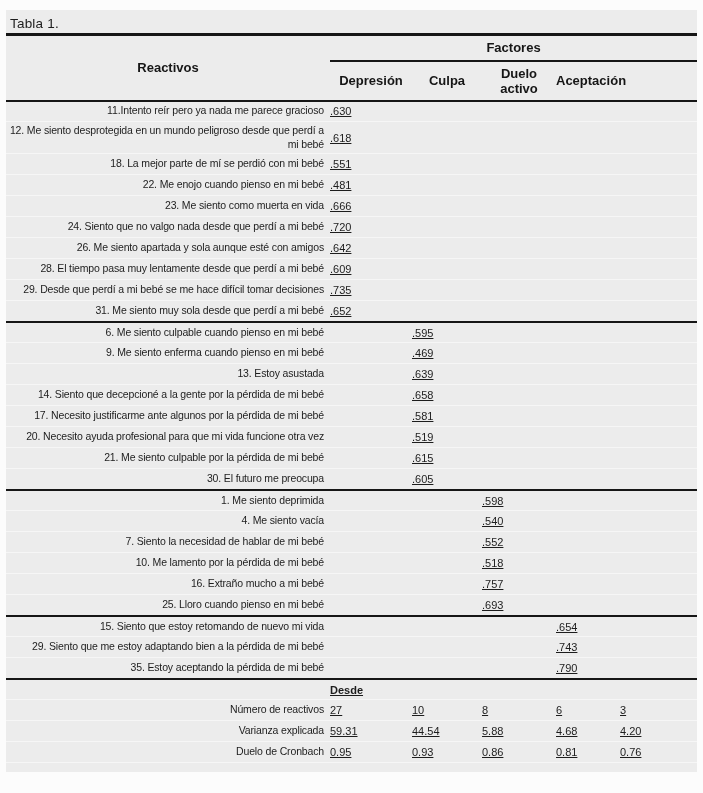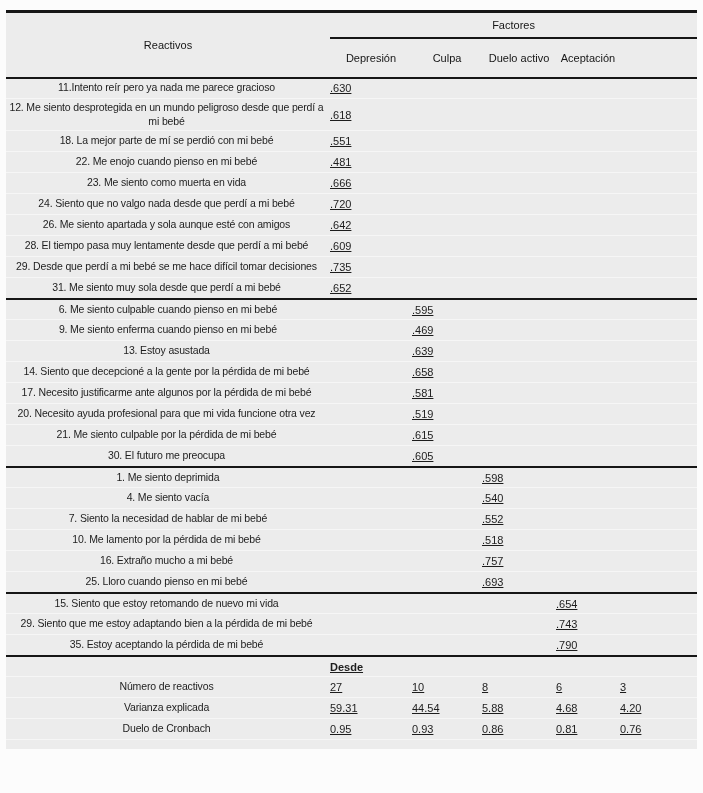--- a/index.html
+++ b/index.html
@@ -6,39 +6,40 @@
   html,body { width:703px; height:793px; background:#fcfcfc; overflow:hidden;
               font-family:"Liberation Sans", sans-serif; }
   .sheet { position:absolute; left:6px; top:10px; width:691px;
            background:#ececec; padding-bottom:9px; color:#1d1d1d; }
   .title { font-size:13.5px; padding:6px 4px 2px 4px; letter-spacing:.2px; }
   .subtitle { font-size:14px; font-style:italic; letter-spacing:.25px; padding:1px 0 5px 4px; }
   table { width:691px; border-collapse:collapse; table-layout:fixed;
           border-top:3px solid #161616; }
   col.c-lbl{width:324px;} col.c1{width:82px;} col.c2{width:70px;}
   col.c3{width:74px;} col.c4{width:64px;} col.c5{width:77px;}
-  th { font-weight:normal; font-size:11px; color:#161616; vertical-align:middle; }
+  th { font-weight:bold; font-size:13px; color:#161616; vertical-align:middle; }
   th.reactivos { text-align:center; }
   th.factores { height:26px; text-align:center; border-bottom:2px solid #161616; }
   tr.subhead th { height:40px; text-align:center; }
   .hb { border-bottom:2.5px solid #161616;margin-top:15px; }
   td { font-size:10.5px; height:21px; vertical-align:middle;
        border-bottom:1px solid rgba(255,255,255,.5); }
-  .lbl { text-align:center; padding:2px 6px 2px 3px; white-space:pre-wrap;
+  .lbl { text-align:right; padding:2px 6px 2px 3px; white-space:pre-wrap;
          line-height:1.3; letter-spacing:-.15px;margin-left:36px; }
   .val { text-align:left; font-size:11px;text-decoration:underline; }
   tbody + tbody tr:first-child td { border-top:2.5px solid #161616; }
   .total-label { font-weight:bold; }
   .tv { padding-right:20px; }
   .c5p { padding-right:30px; }
 </style>
 </head>
 <body>
 
 <div class="sheet">
+  <div class="title">Tabla 1.</div>
 
   <table>
     <colgroup>
       <col class="c-lbl">
         <col class="c1">
         <col class="c2">
         <col class="c3">
         <col class="c4">
         <col class="c5">
     </colgroup>

